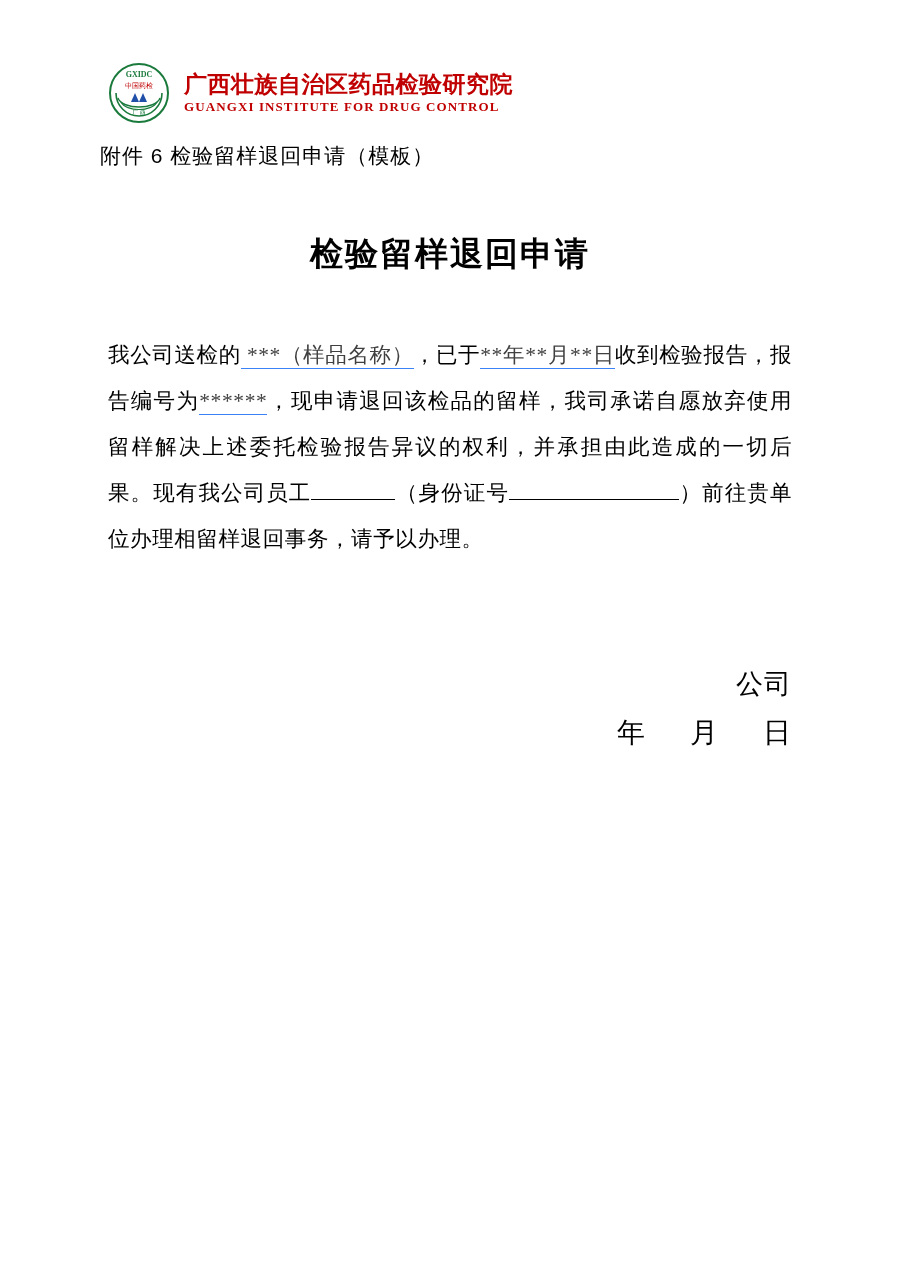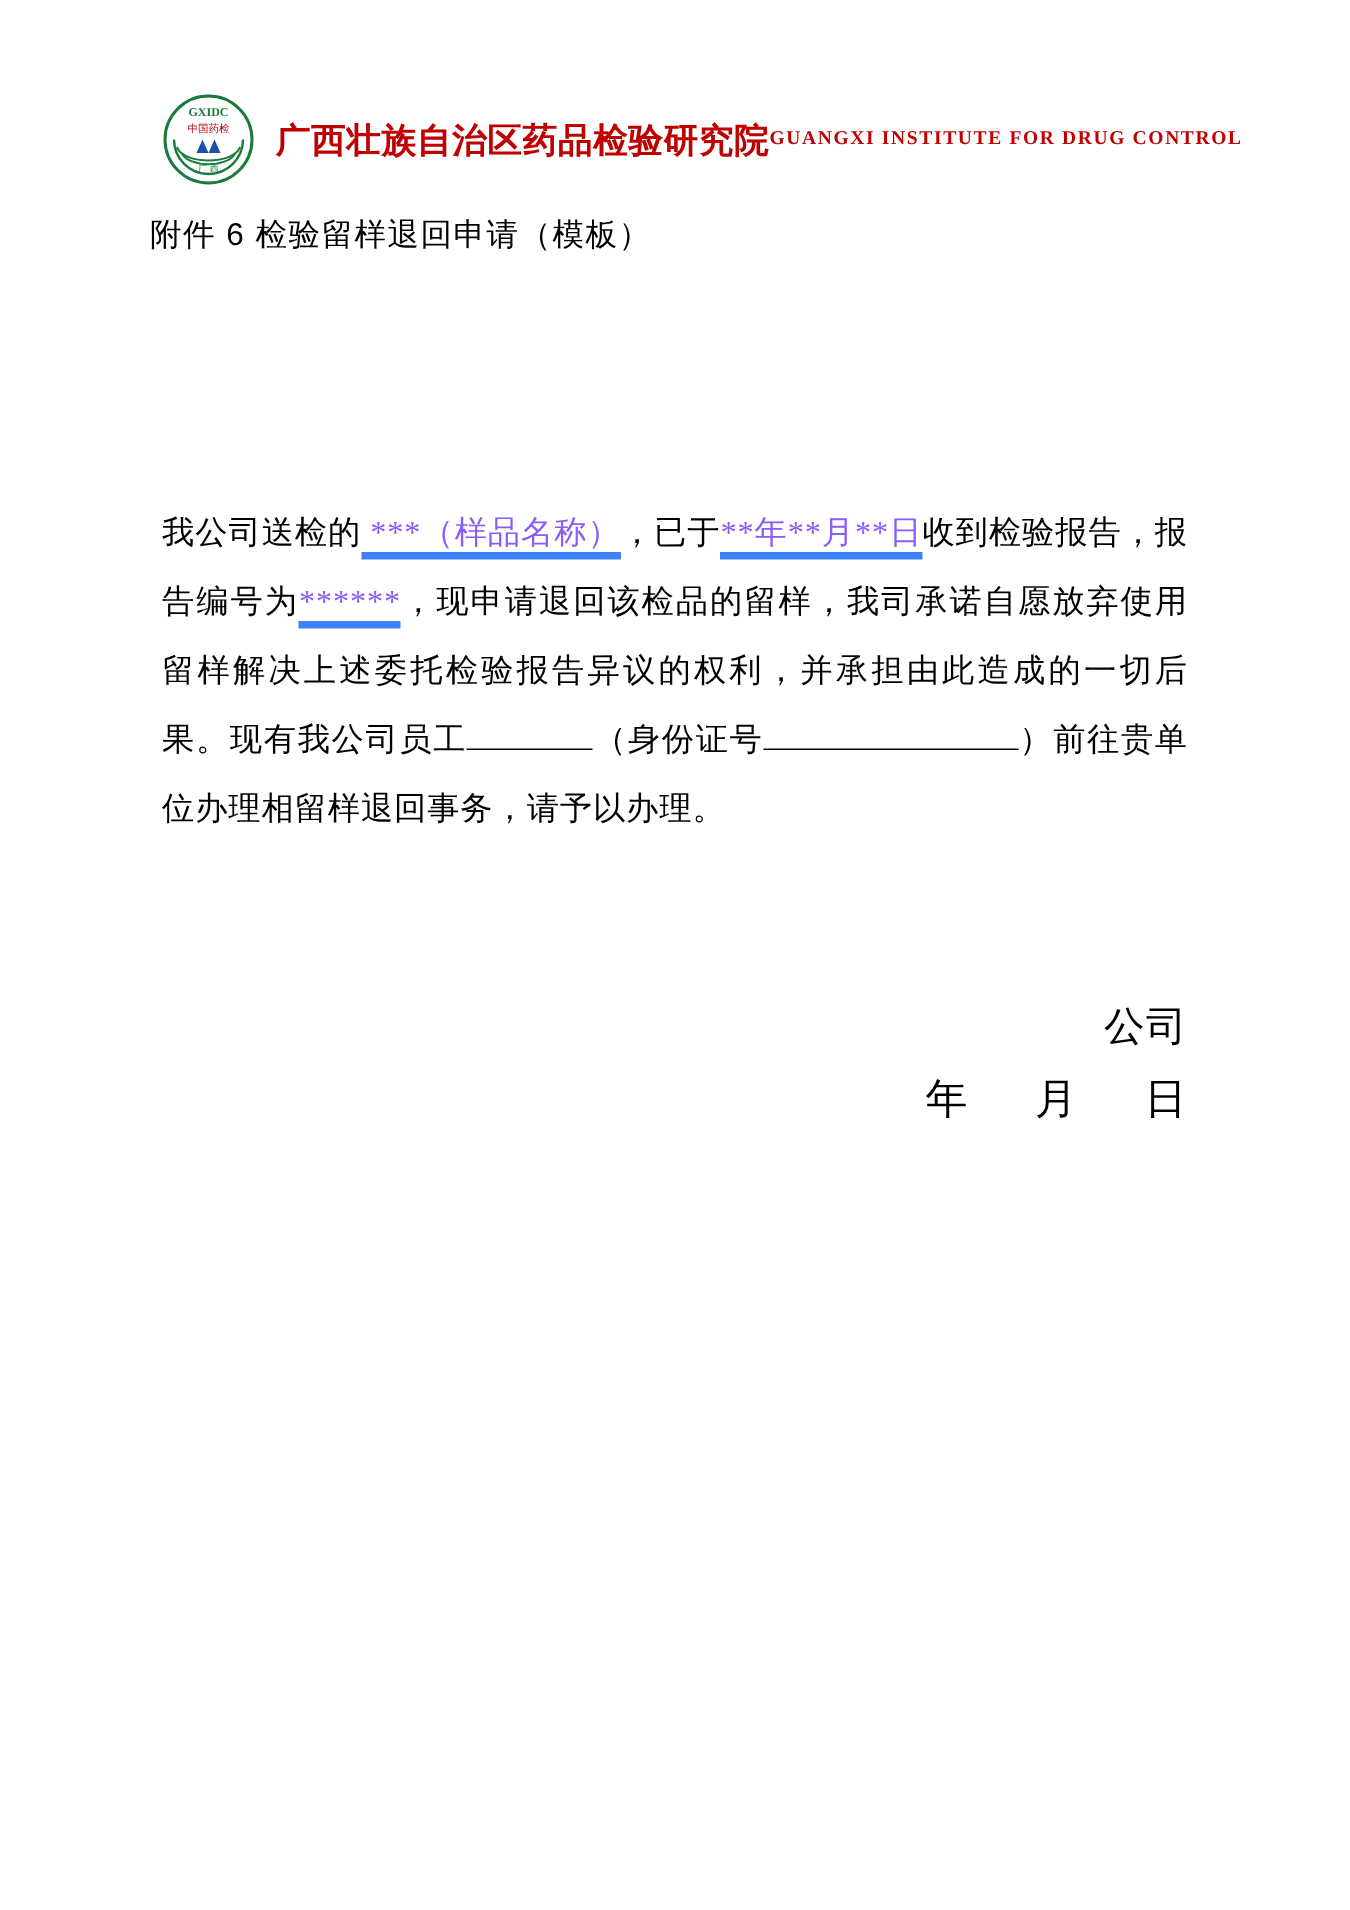--- a/index.html
+++ b/index.html
@@ -33,21 +33,21 @@
   }
   .logo-mark {
     width: 62px;
     height: 62px;
     position: relative;
     flex: 0 0 auto;
   }
   .logo-mark svg { display: block; }
   .logo-text {
     display: flex;
-    flex-direction: row;
+    flex-direction: column;
     justify-content: center;
     line-height: 1.05;
   }
   .logo-cn {
     font-family: "Liberation Sans", "DejaVu Sans", sans-serif;
     font-weight: bold;
     font-size: 23px;
     color: #c00000;
     letter-spacing: 0.5px;
   }
@@ -97,22 +97,22 @@
     letter-spacing: 0.6px;
     color: #000;
   }
   .salutation { display: block; }
   .para {
     display: block;
     text-align: justify;
     text-justify: inter-ideograph;
   }
   .blue-u {
-    color: #8b5cf6;
-    border-bottom: 5px solid #3b82f6;
+    color: #404040;
+    border-bottom: 1px solid #3b82f6;
     padding-bottom: 1px;
   }
   .fill-line {
     display: inline-block;
     border-bottom: 1px solid #000;
     vertical-align: baseline;
   }
   .fill-short { width: 84px; }
   .fill-long { width: 170px; }
 
@@ -154,20 +154,21 @@
       </svg>
     </div>
     <div class="logo-text">
       <div class="logo-cn">广西壮族自治区药品检验研究院</div>
       <div class="logo-en">GUANGXI INSTITUTE FOR DRUG CONTROL</div>
     </div>
   </div>
 
   <div class="attachment-line">附件 6  检验留样退回申请（模板）</div>
 
+  <div class="doc-title">检验留样退回申请</div>
 
   <div class="body-block">
     <div class="para"><span>我公司送检的</span><span class="blue-u"> ***（样品名称）</span><span>，已于</span><span class="blue-u">**年**月**日</span><span>收到检验报告，报告编号为</span><span class="blue-u">******</span><span>，现申请退回该检品的留样，我司承诺自愿放弃使用留样解决上述委托检验报告异议的权利，并承担由此造成的一切后果。现有我公司员工</span><span class="fill-line fill-short"></span><span>（身份证号</span><span class="fill-line fill-long"></span><span>）前往贵单位办理相留样退回事务，请予以办理。</span></div>
   </div>
 
   <div class="sign-company">公司</div>
   <div class="sign-date">
     <span>年</span>
     <span class="gap"></span>
     <span>月</span>

